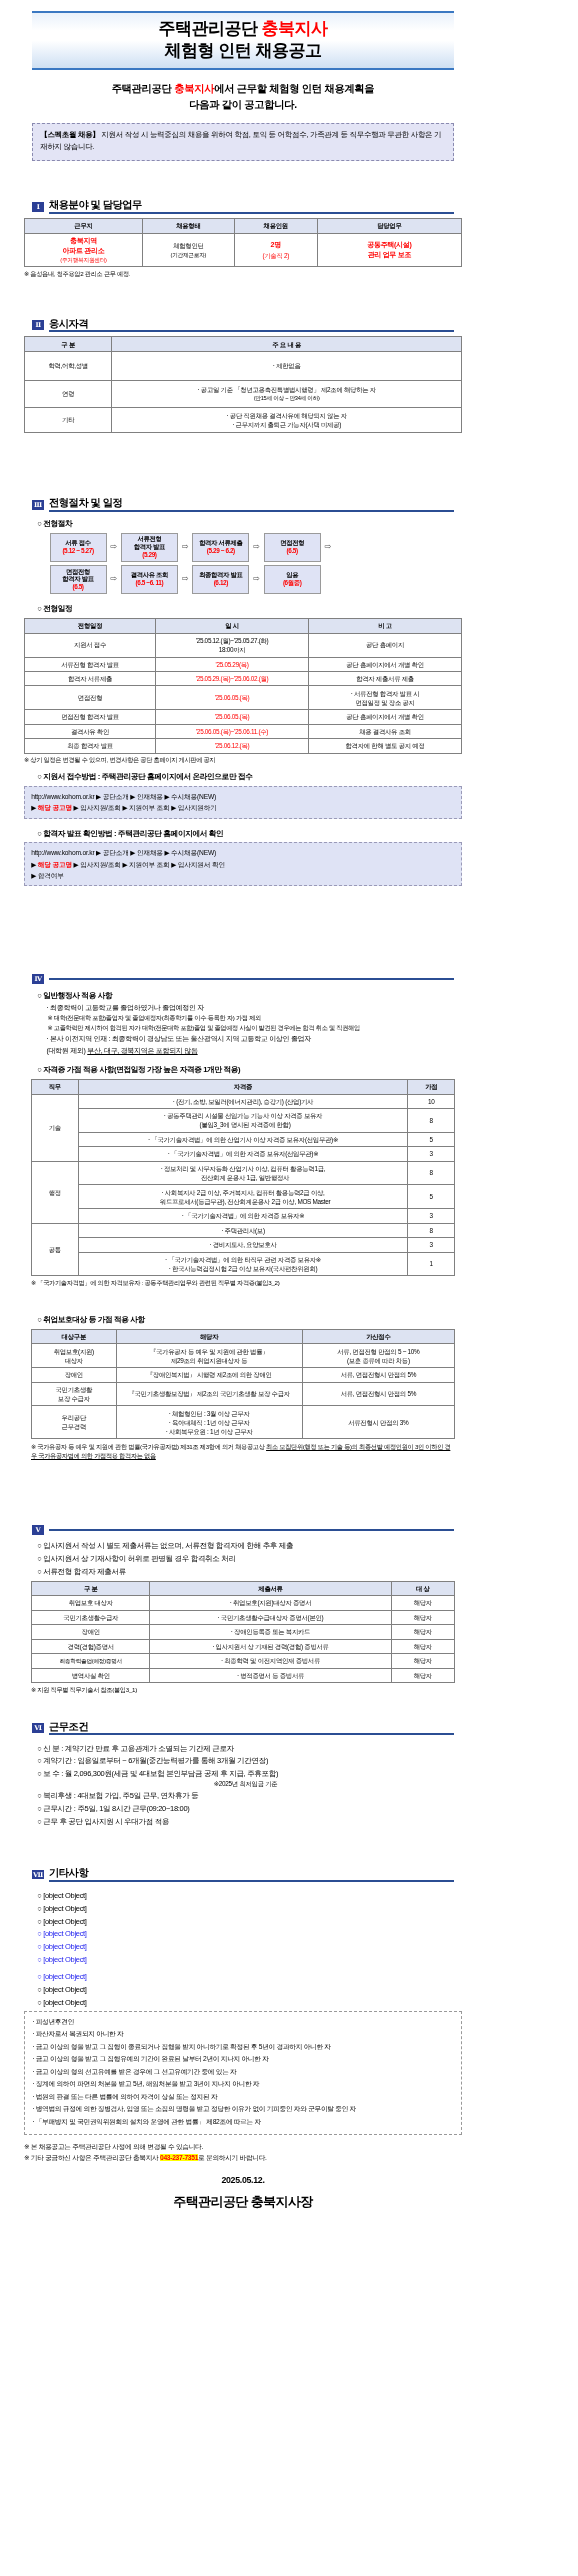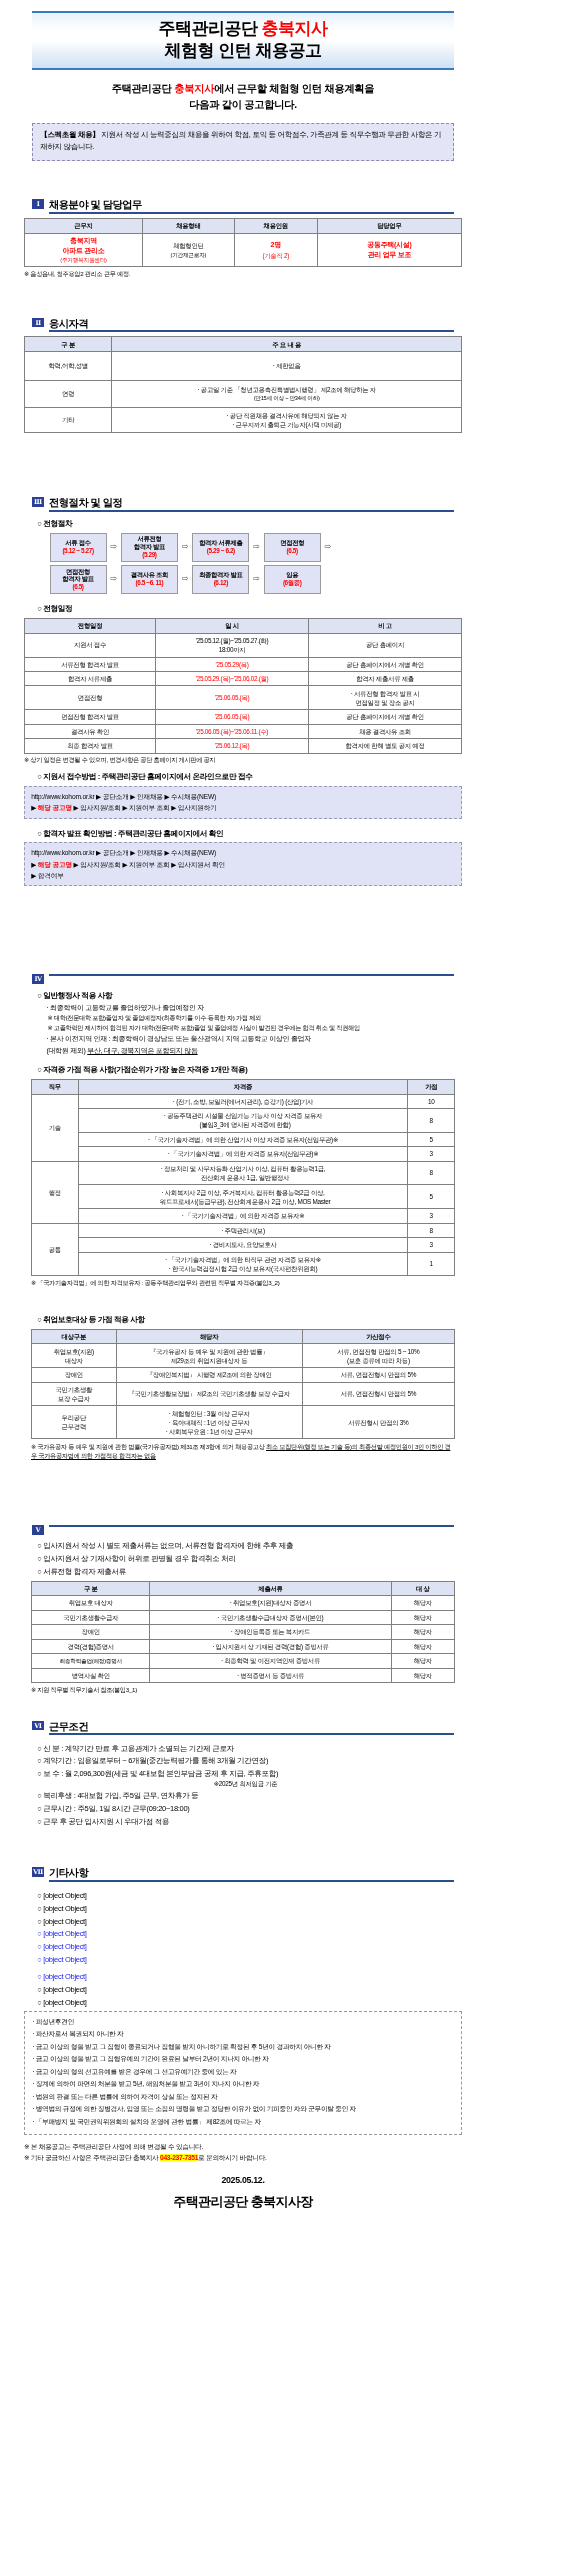--- a/index.html
+++ b/index.html
@@ -54,21 +54,21 @@
     line-height:1.62;
     letter-spacing:-0.3px;
   }
   .notice-box p{ margin:0 0 1.5px 0; }
   .notice-box b{ font-weight:bold; }
 
   
   .section{ margin:15.5px 32px 0 32px; }
   .sec-head{
     display:flex;
-    align-items:flex-start;
+    align-items:center;
     margin-bottom:1px;
   }
   .sec-numbox{
     width:12.4px; min-width:12.4px;
     background:#2b3f95;
     color:#ffffff;
     font-size:6.7px;
     font-weight:bold;
     display:flex; align-items:center; justify-content:center;
     font-family:"Liberation Serif","DejaVu Serif",serif;
@@ -443,21 +443,21 @@
       <li>대학(전문대학 포함)졸업자 및 졸업예정자(최종학기를 이수·등록한 자) 가점 제외</li>
       <li>고졸학력만 제시하여 합격된 자가 대학(전문대학 포함)졸업 및 졸업예정 사실이 발견된 경우에는 합격 취소 및 직권해임</li>
     </ul>
     <ul class="dot-list">
       <li>본사 이전지역 인재 : 최종학력이 경상남도 또는 울산광역시 지역 고등학교 이상인 졸업자</li>
     </ul>
     <div style="margin-left:14.4px;font-size:7px;letter-spacing:-0.3px">
       <span>(대학원 제외) </span><span class="u">부산, 대구, 경북지역은 포함되지 않음</span>
     </div>
 
-    <div class="bullet-o" style="margin-top:8.2px">자격증 가점 적용 사항(가점순위가 가장 높은 자격증 1개만 적용)</div>
+    <div class="bullet-o" style="margin-top:8.2px">자격증 가점 적용 사항(면접일정 가장 높은 자격증 1개만 적용)</div>
   </div>
 
   <div class="tb-wrap narrow">
     <table class="t outer">
       <tbody>
           <tr>
         <th style="width:11%">직무</th>
         <th>자격증</th>
         <th style="width:11%">가점</th>
       </tr>

